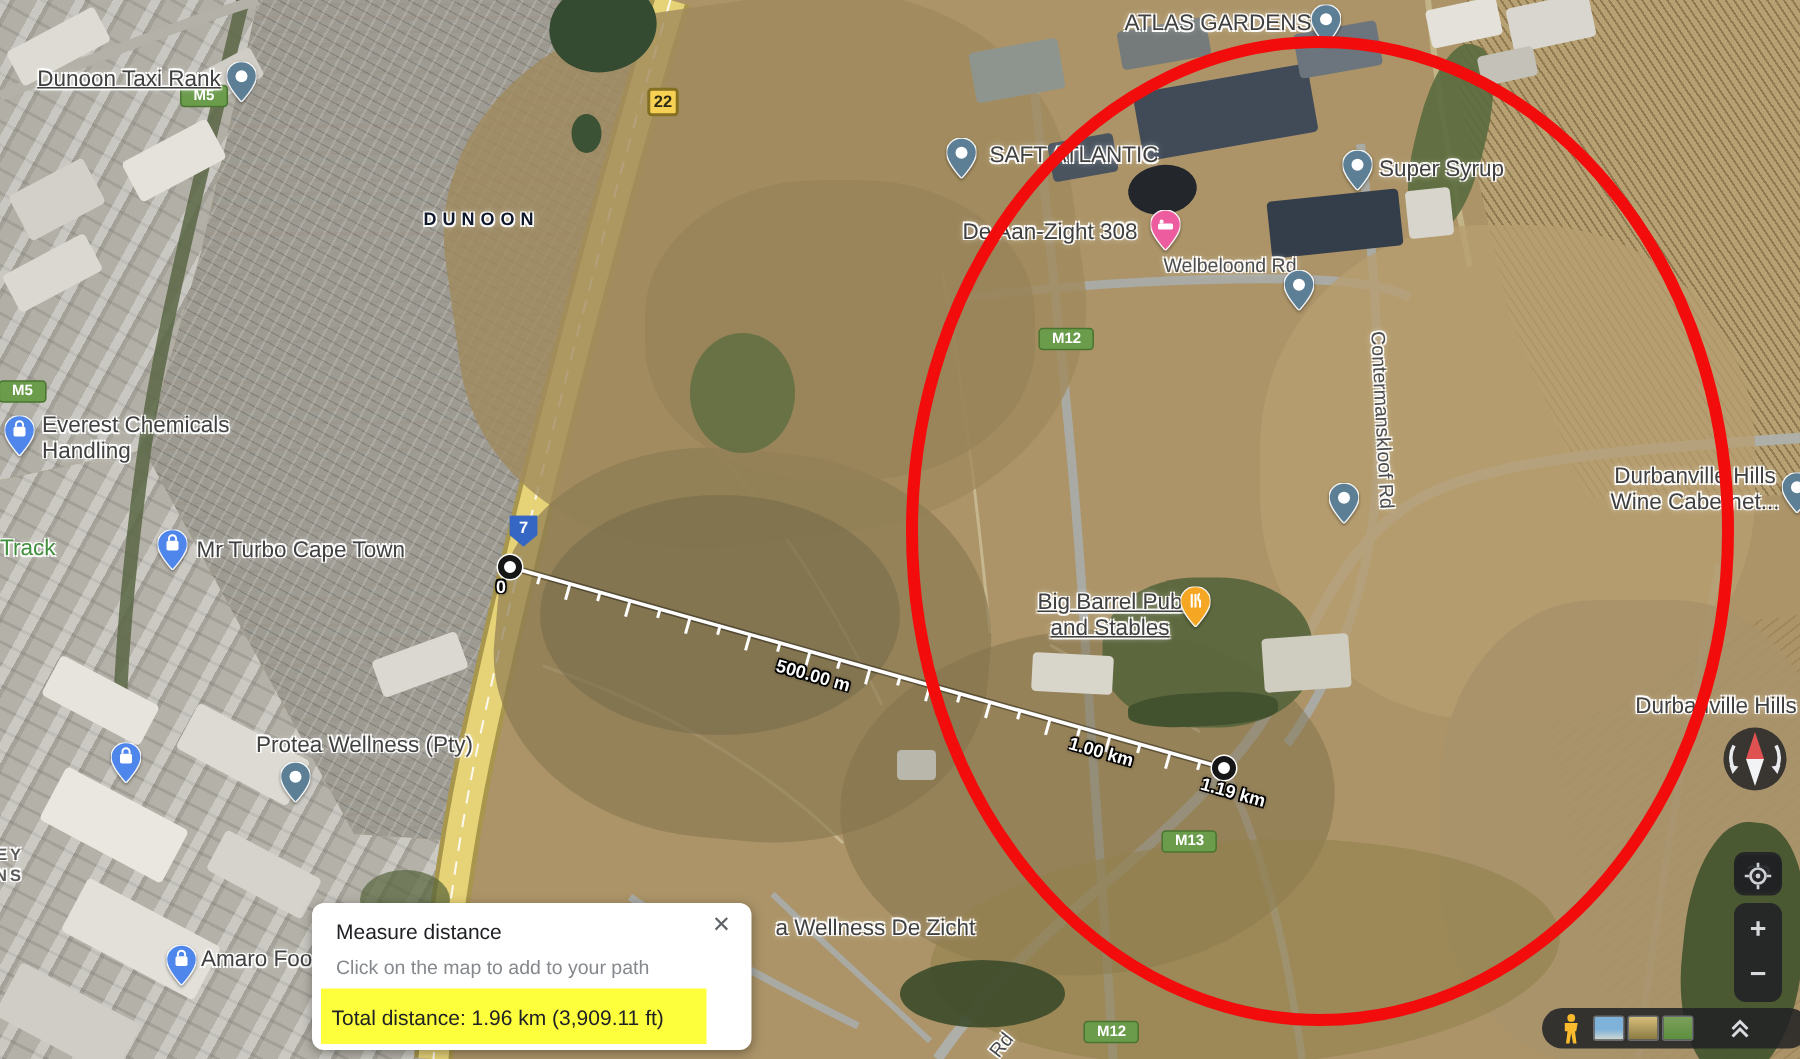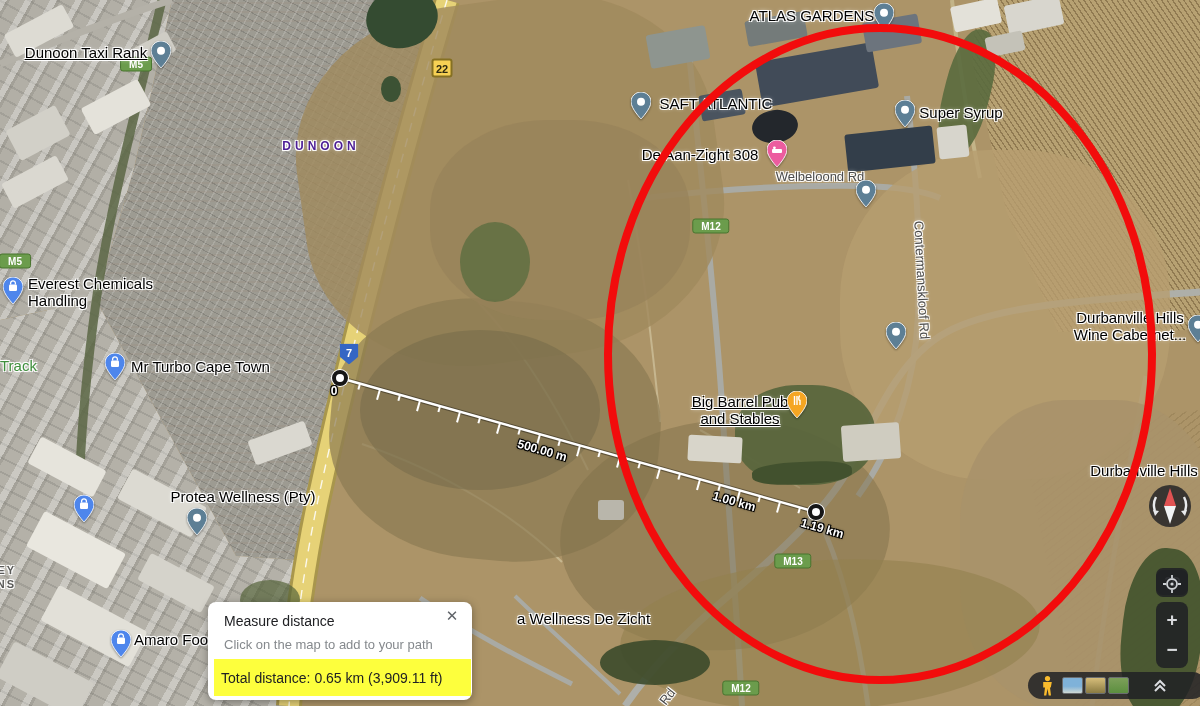--- a/index.html
+++ b/index.html
@@ -26,42 +26,42 @@
       repeating-linear-gradient(119deg, rgba(255,255,255,.3) 0 7px, rgba(115,113,106,.24) 7px 10px, transparent 10px 24px),
       repeating-linear-gradient(27deg, rgba(90,90,86,.2) 0 2px, transparent 2px 13px);
     clip-path:polygon(0 320px,96px 300px,236px 556px,296px 560px,288px 706px,0 706px);}
   .vineyard{position:absolute;inset:0;background-color:#b7a172;
     background-image:repeating-linear-gradient(56deg, rgba(105,82,48,.5) 0 1.3px, transparent 1.3px 4.6px);
     clip-path:polygon(978px 0,1200px 0,1200px 330px,1058px 332px,1006px 210px,972px 60px);}
   .vineyard2{position:absolute;inset:0;background-color:transparent;
     background-image:repeating-linear-gradient(-38deg, rgba(125,104,64,.28) 0 1.3px, transparent 1.3px 6px);
     clip-path:polygon(1020px 430px,1200px 410px,1200px 706px,1076px 706px);}
   
-  .map-label{position:absolute;z-index:30;white-space:nowrap;color:#000000;font-weight:500;
+  .map-label{position:absolute;z-index:30;white-space:nowrap;color:#404040;font-weight:500;
     text-shadow:-1px -1px 0 rgba(255,255,255,.95),1px -1px 0 rgba(255,255,255,.95),
                 -1px 1px 0 rgba(255,255,255,.95),1px 1px 0 rgba(255,255,255,.95),0 0 4px rgba(255,255,255,.9);
     font-size:15px;text-align:center;line-height:1.12;}
   .map-label span{display:block;}
-  .style-area{font-size:12px;letter-spacing:4px;color:#4c1d95;font-weight:700;}
+  .style-area{font-size:12px;letter-spacing:4px;color:#0f172a;font-weight:700;}
   .style-area2{font-size:11px;letter-spacing:2px;color:#5a5a58;font-weight:700;line-height:1.25;}
   .style-road{font-size:13px;color:#4c4c4c;font-weight:400;}
   .style-green{color:#3f8f3d;}
   .style-measure{font-size:12px;font-weight:700;color:#fff;
     text-shadow:-1px -1px 0 #000,1px -1px 0 #000,-1px 1px 0 #000,1px 1px 0 #000,0 0 3px #000;}
   
   .pin{position:absolute;z-index:31;filter:drop-shadow(0 1px 1px rgba(0,0,0,.4));}
   .badge{position:absolute;z-index:29;display:flex;align-items:center;justify-content:center;}
   .badge-m{background:#6b9c4c;border:1px solid #49742f;color:#fff;font:700 10px "Liberation Sans",sans-serif;
            padding:1px 8px;border-radius:3px;}
   .badge-exit{background:#f7d154;border:2px solid #857022;color:#2e2a10;width:21px;height:19px;
            font:700 11px "Liberation Sans",sans-serif;border-radius:3px;}
   .badge-shield{width:19px;height:21px;background:#3566c4;color:#fff;font:700 11px "Liberation Sans",sans-serif;
            clip-path:polygon(0 0,100% 0,100% 62%,50% 100%,0 62%);padding-bottom:4px;}
   
-  #measure-dialog{position:absolute;left:208px;top:602px;width:264px;height:98px;background:#fff;
+  #measure-dialog{position:absolute;left:208px;top:602px;width:293px;height:98px;background:#fff;
     border-radius:8px;box-shadow:0 2px 8px rgba(0,0,0,.35);z-index:50;}
   #measure-dialog .dlg-title{position:absolute;left:16px;top:11px;font-size:14px;color:#202124;}
   #measure-dialog .dlg-sub{position:absolute;left:16px;top:35px;font-size:13px;color:#85898d;}
   #measure-dialog .dlg-close{position:absolute;right:10px;top:4px;font-size:15px;color:#5f6368;cursor:pointer;
     width:20px;height:20px;display:flex;align-items:center;justify-content:center;}
   #measure-dialog .total-row{position:absolute;left:6px;top:57px;width:257px;height:37px;
     display:flex;align-items:center;padding-left:7px;font-size:14px;color:#202124;}
   
   .ctl{position:absolute;z-index:60;background:rgba(32,33,36,.88);border-radius:7px;color:#9aa0a6;
        display:flex;align-items:center;justify-content:center;cursor:pointer;}
@@ -339,21 +339,21 @@
 
   <svg class="layer" width="1200" height="706" viewBox="0 0 1200 706" style="z-index:44;">
     <ellipse id="annot-ellipse" fill="none" cx="880" cy="354" rx="272" ry="326" stroke="#f20c0c" stroke-width="8"></ellipse>
   </svg>
 
   <div id="measure-dialog">
     <div class="dlg-title">Measure distance</div>
     <div class="dlg-close">✕</div>
     <div class="dlg-sub">Click on the map to add to your path</div>
     <div class="total-row" id="total-row" style="background: rgb(253, 255, 61);">
-      <span>Total distance: 0.65 km (3,909.11 ft)</span>
+      <span>Total distance: 1.96 km (3,909.11 ft)</span>
     </div>
   </div>
 
   <div id="compass">
     <svg width="44" height="44" viewBox="0 0 44 44">
       <circle cx="22" cy="22" r="21" fill="rgba(32,33,36,.82)"></circle>
       <path d="M8,13 A17,17 0 0 0 7,27" stroke="#e8eaed" stroke-width="2.4" fill="none"></path>
       <polygon points="5,26 11,27 7,32" fill="#e8eaed"></polygon>
       <path d="M36,13 A17,17 0 0 1 37,27" stroke="#e8eaed" stroke-width="2.4" fill="none"></path>
       <polygon points="39,26 33,27 37,32" fill="#e8eaed"></polygon>

